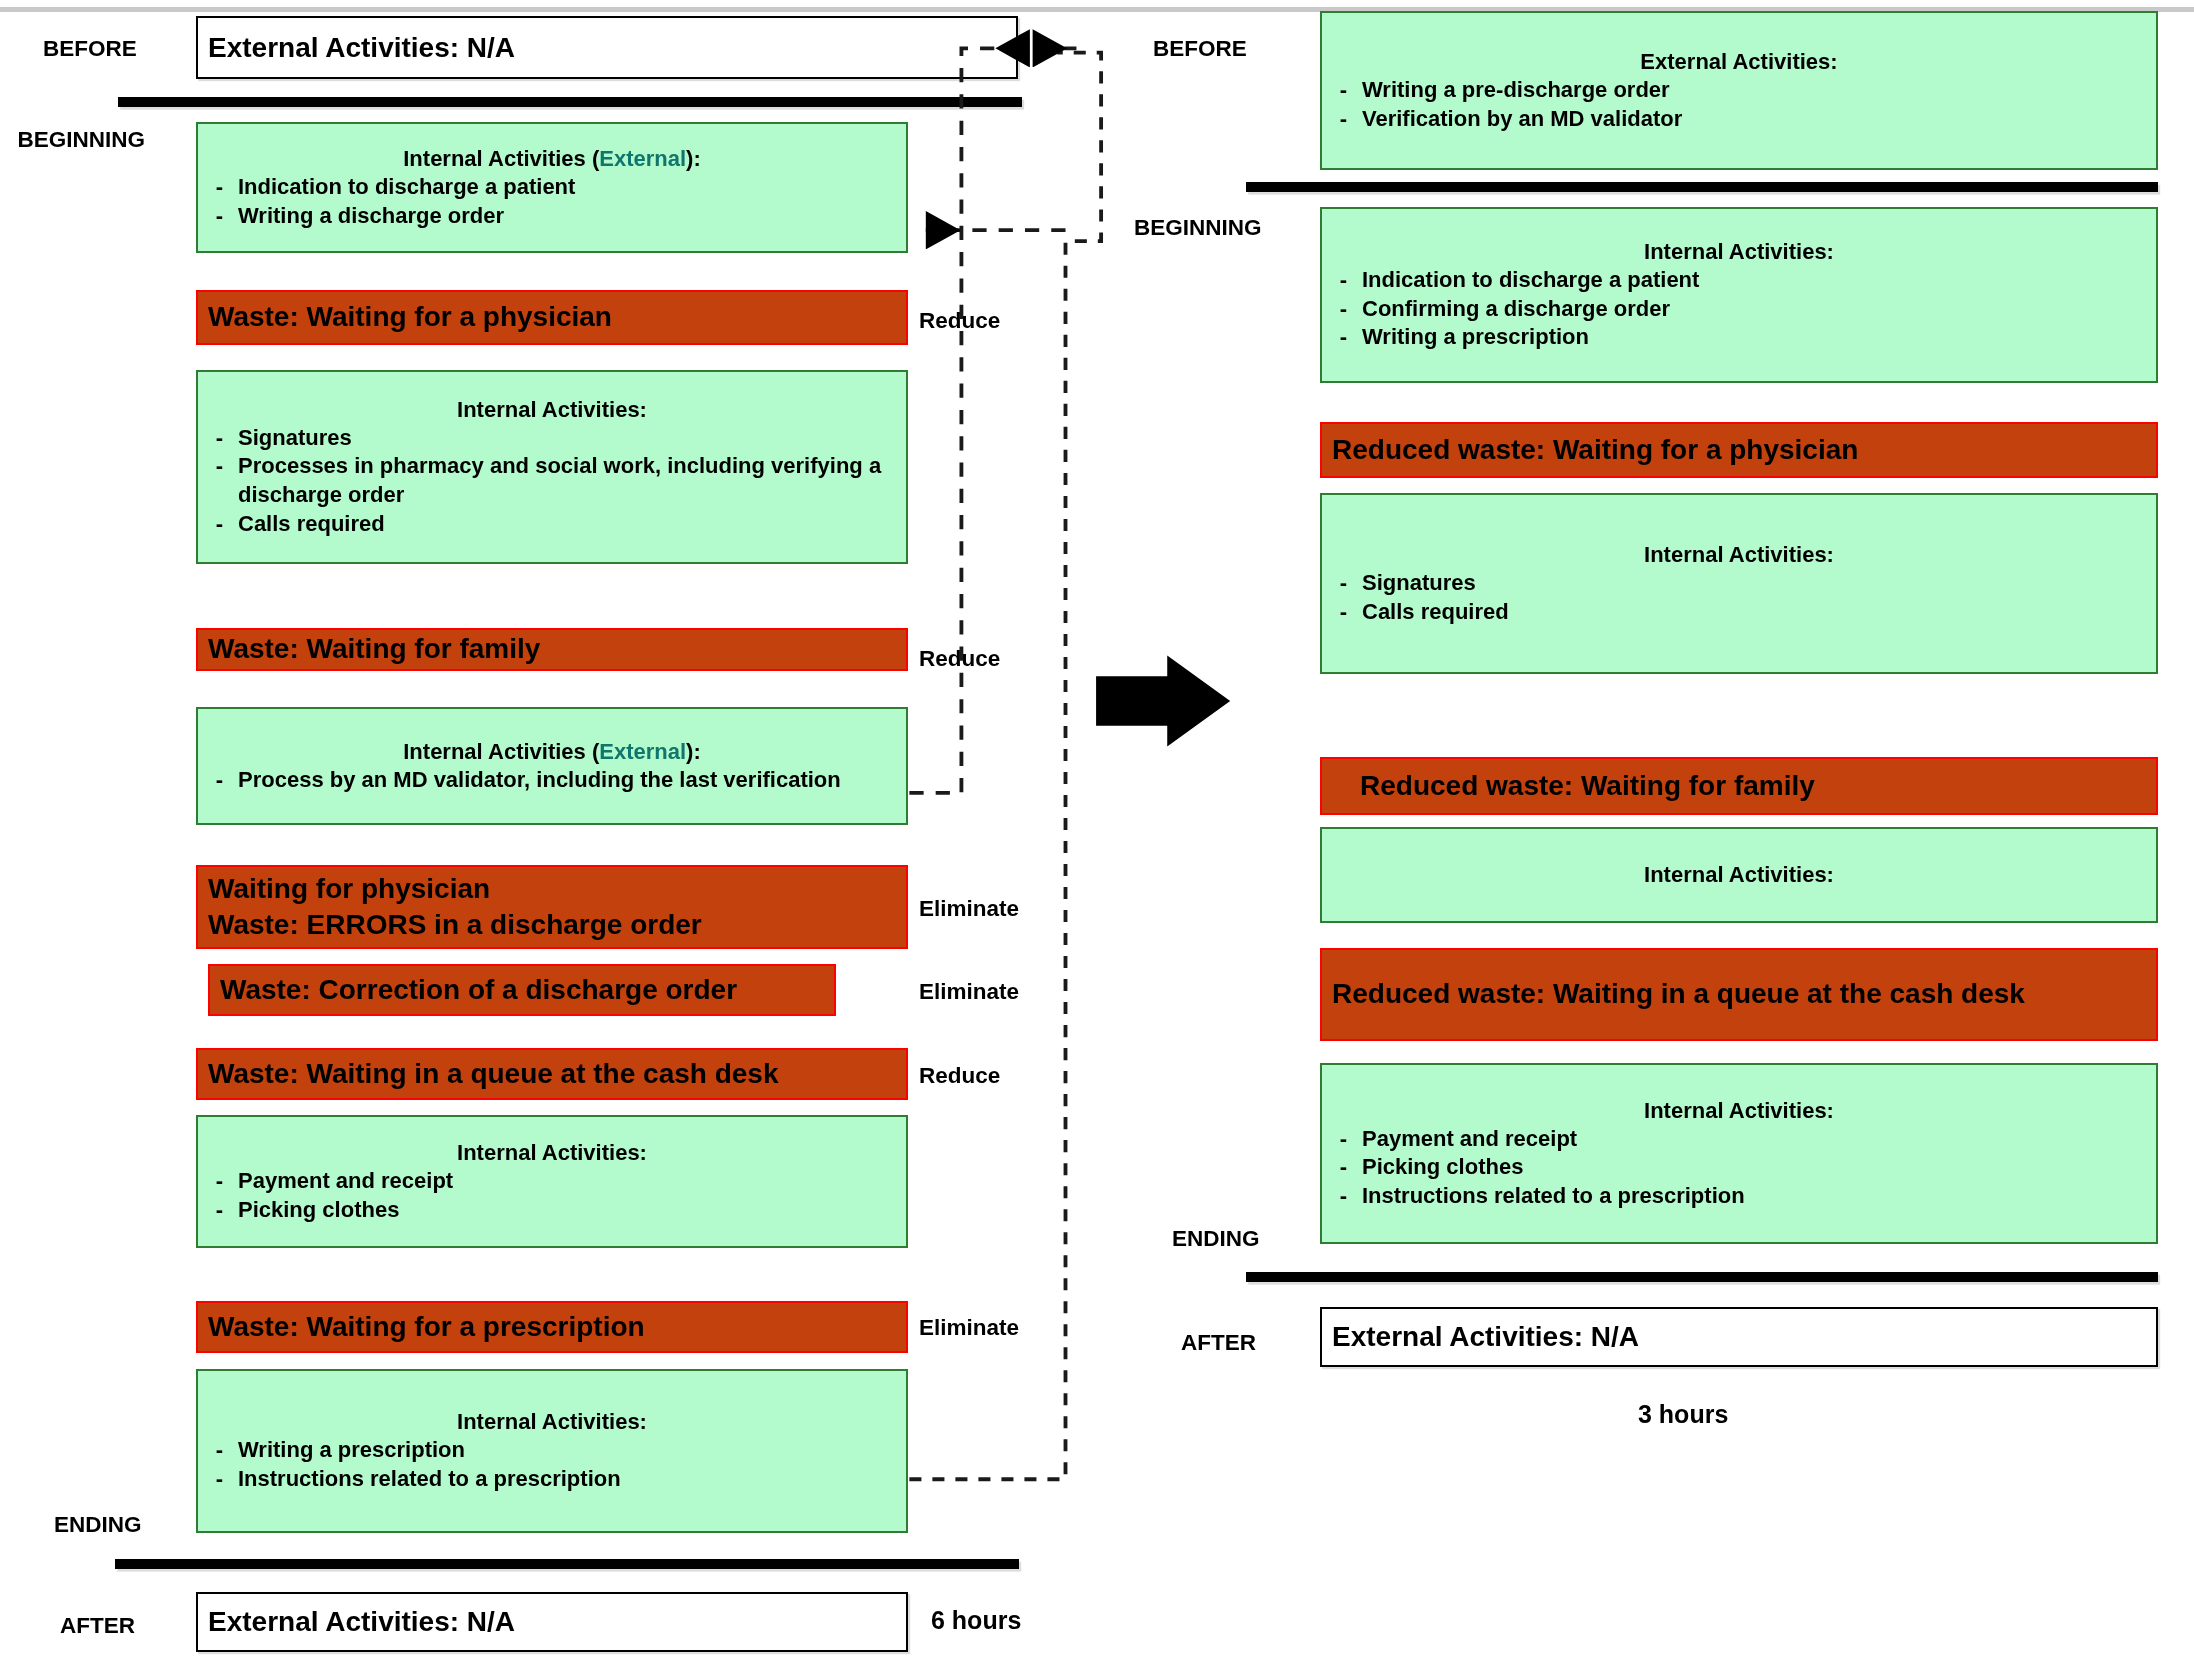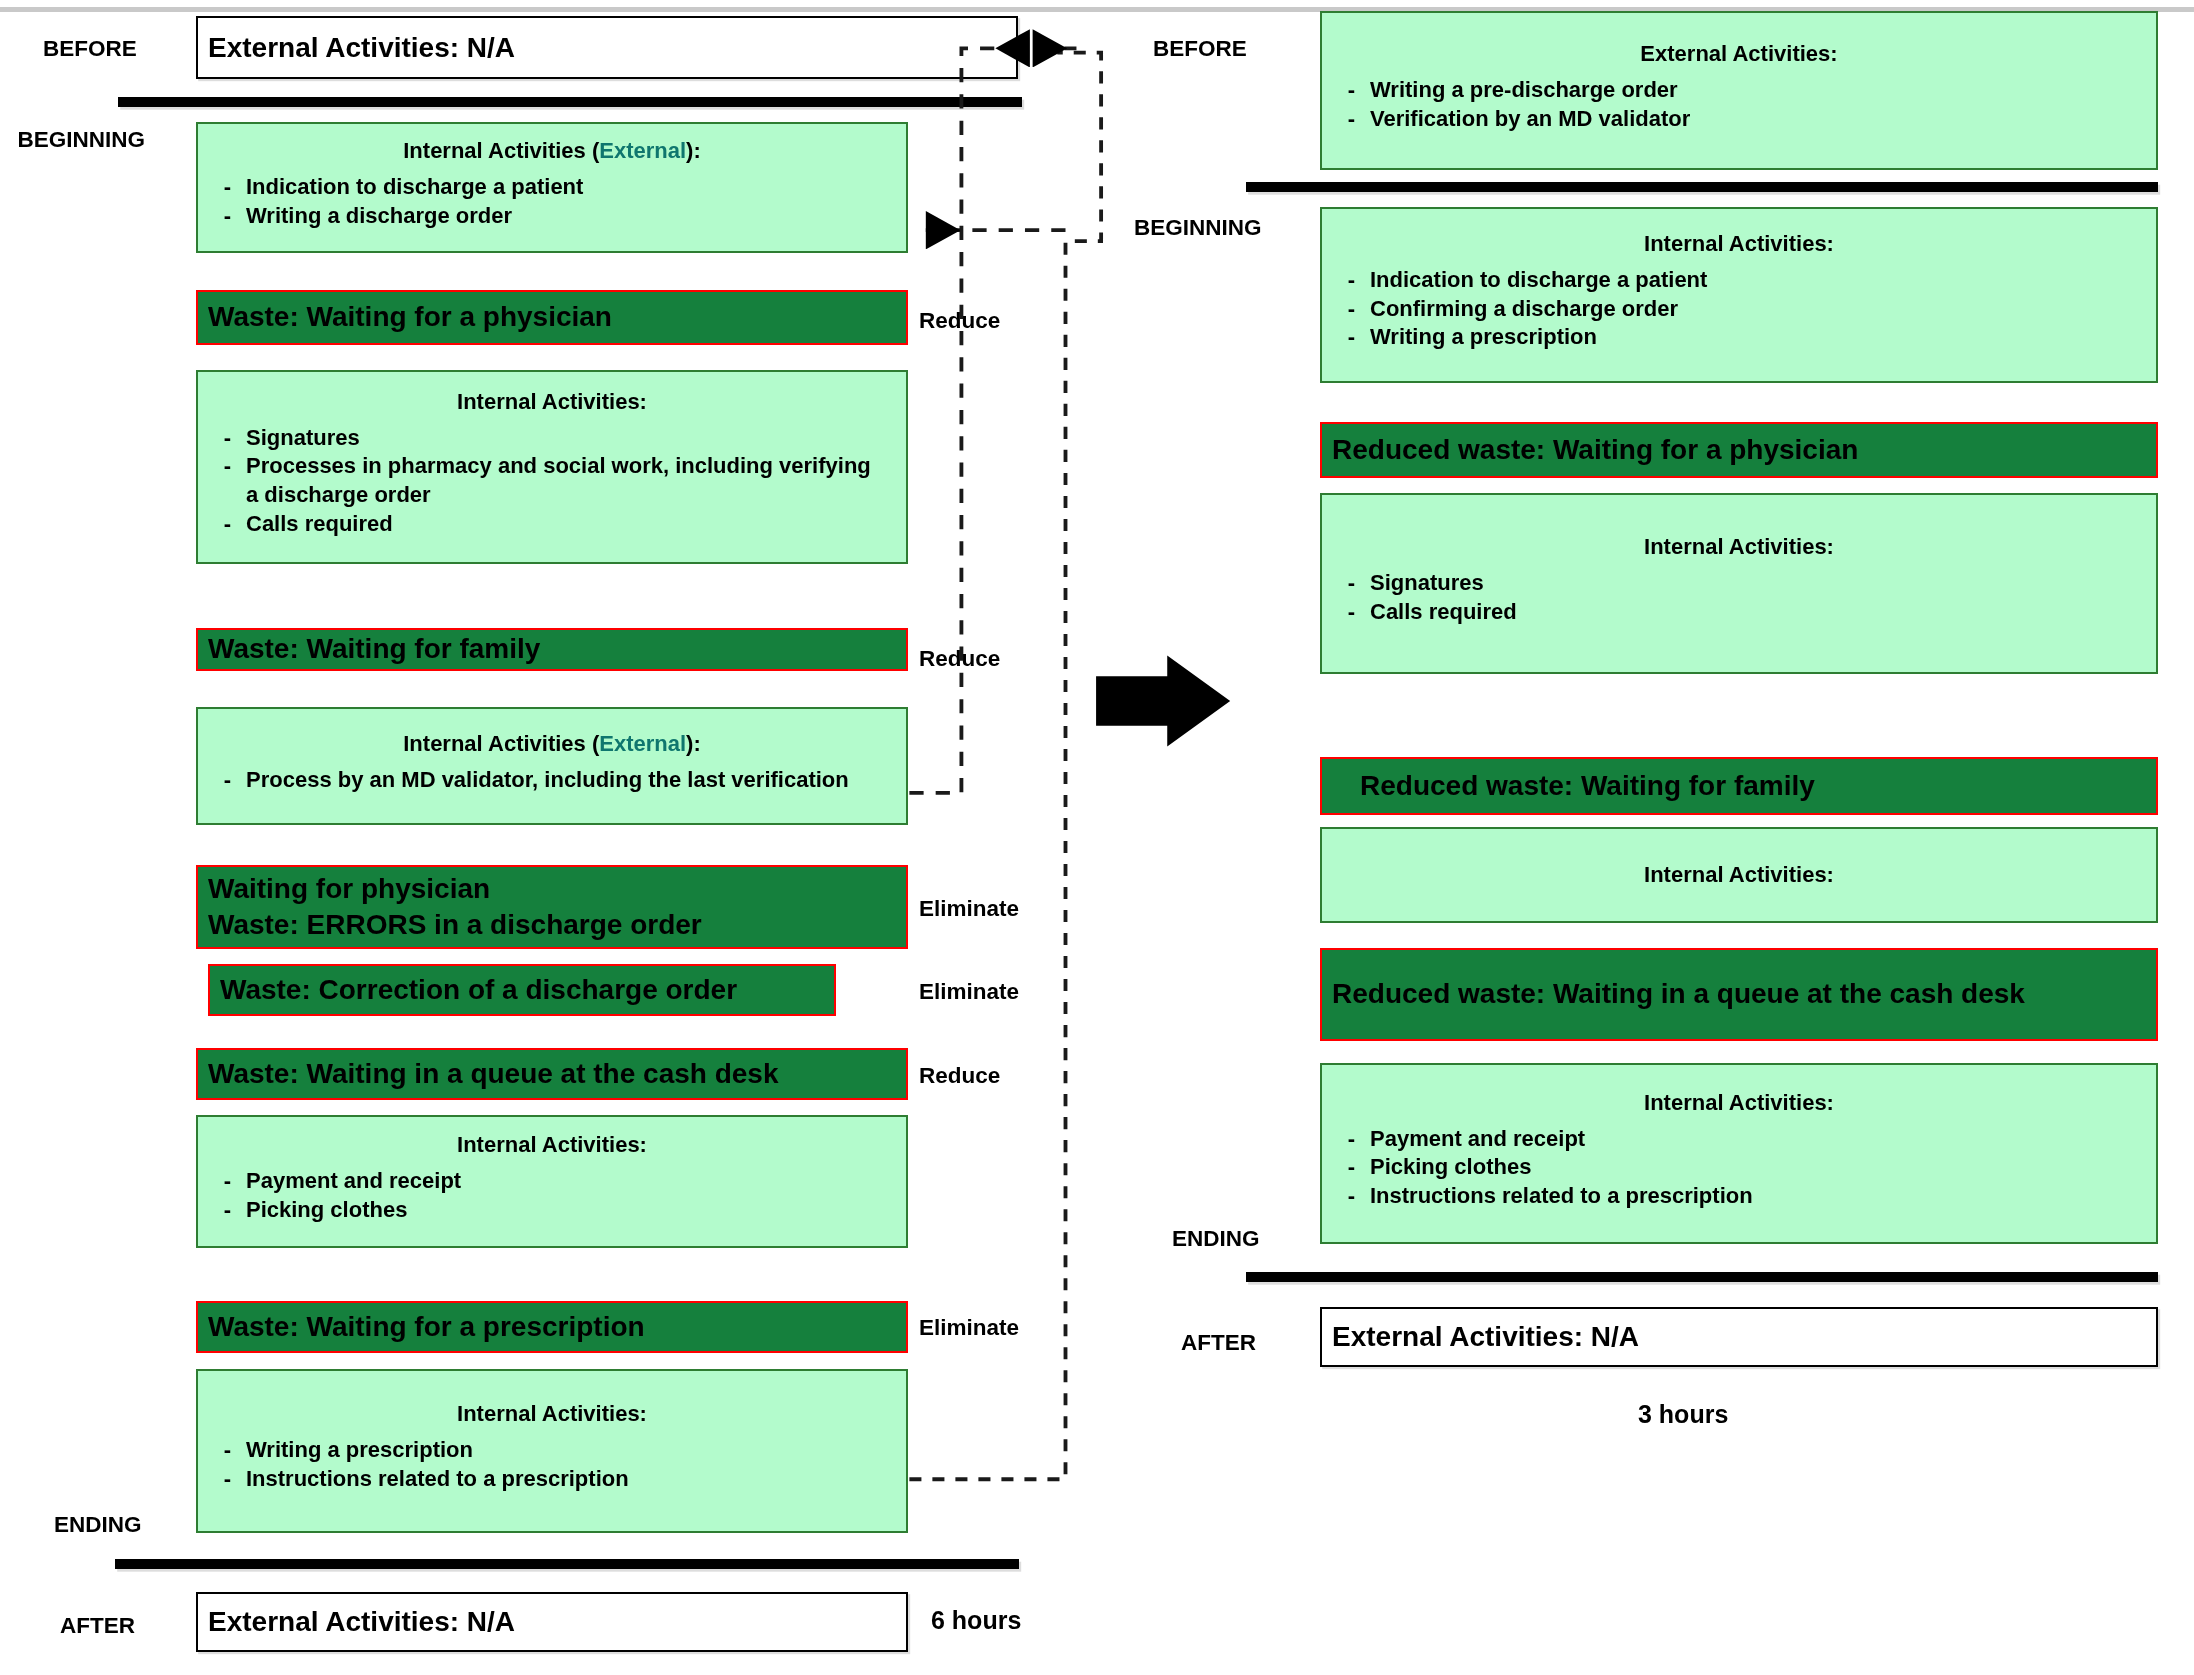--- a/index.html
+++ b/index.html
@@ -29,39 +29,39 @@
     display: flex;
     flex-direction: column;
     justify-content: center;
     padding: 3.3px 10px;
   }
   .box.green {
     background: #b3fbcc;
     border: 2.7px solid #2e7d32;
   }
   .box.pink {
-    background: #15803d;
+    background: #c2410c;
     border: 2.7px solid #ff0000;
   }
   .box.plain {
     background: #ffffff;
     border: 2.7px solid #000000;
     box-shadow: 2.2px 2.2px 0 0 #00000022;
   }
   .box-title {
     text-align: center;
     font-weight: bold;
     font-size: 22px;
     line-height: 1.28;
     white-space: nowrap;
   }
   .ext-red { color: #0f766e; }
 
   .bullets {
-    margin: 8px; padding: 0;
+    margin: 0; padding: 0;
     list-style: none;
   }
   .bullets li {
     position: relative;
     font-weight: bold;
     font-size: 22px;
     line-height: 1.30;
     padding-left: 30px;
     text-indent: 0;
   }

